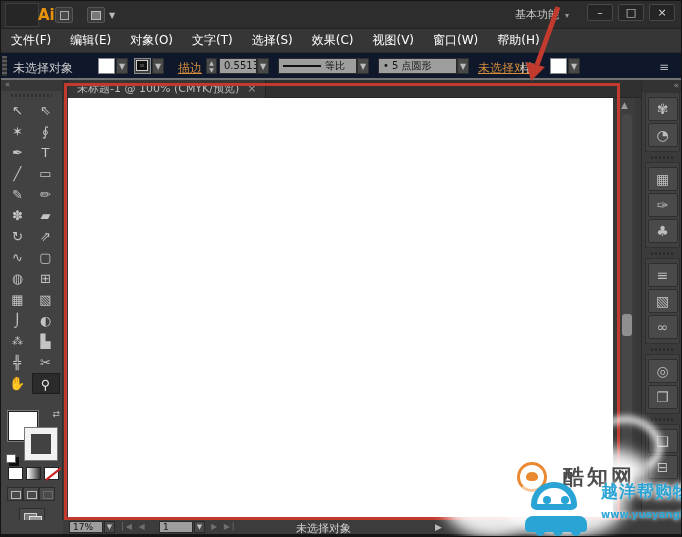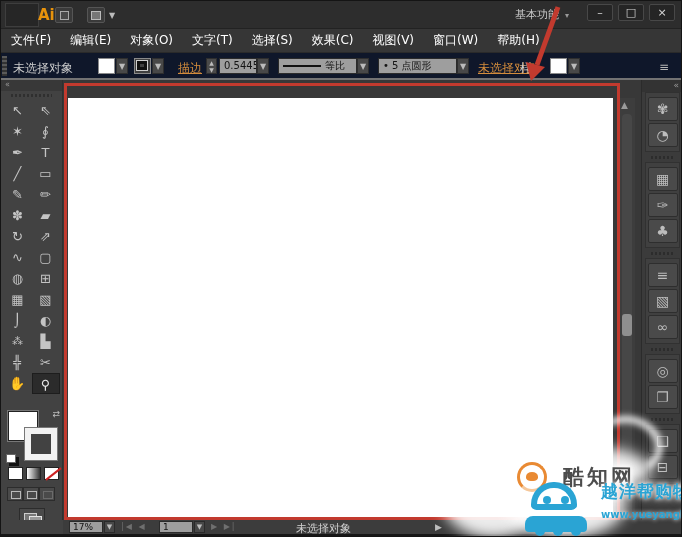--- a/index.html
+++ b/index.html
@@ -163,21 +163,21 @@
     <div class="caretbtn" style="left:115px">▼</div>
     <div class="swatch strokeproxy" style="left:133px">
         <span class="ring"></span>
       </div>
     <div class="caretbtn" style="left:151px">▼</div>
     <span class="cb-link" style="left:177px">描边</span>
     <div class="stepper">
       <span>▲</span>
       <span>▼</span>
     </div>
-    <div class="field" style="left:218px; width:38px">0.5445</div>
+    <div class="field" style="left:218px; width:38px">0.5513</div>
     <div class="caretbtn" style="left:256px">▼</div>
     <div class="field" style="left:277px; width:79px"><span class="profile-line"></span><span>等比</span></div>
     <div class="caretbtn" style="left:356px">▼</div>
     <div class="field" style="left:377px; width:79px">•  5 点圆形</div>
     <div class="caretbtn" style="left:456px">▼</div>
     <span class="cb-link" style="left:477px">未选择对象</span>
     <span class="cb-text" style="left:519px">样</span>
     <div class="swatch" style="left:549px"></div>
     <div class="caretbtn" style="left:567px">▼</div>
     <span class="panel-menu">≡</span>
@@ -229,20 +229,25 @@
     </div>
     <div class="modes">
       <div class="m"></div>
       <div class="m"></div>
       <div class="m dim"></div>
     </div>
     <div class="screenmode"></div>
   </div>
 
   <div class="docarea">
+    <div class="tabbar">
+      <div class="doctab">
+        <span>未标题-1 @ 100% (CMYK/预览)</span><span class="x">×</span>
+      </div>
+    </div>
     <div class="canvas"></div>
     <div class="vscroll">
       <span class="vs-up">▲</span>
       <div class="vs-track"></div>
       <div class="vs-thumb"></div>
     </div>
   </div>
 
   <div class="dock">
     <div class="dock-head">«</div>

